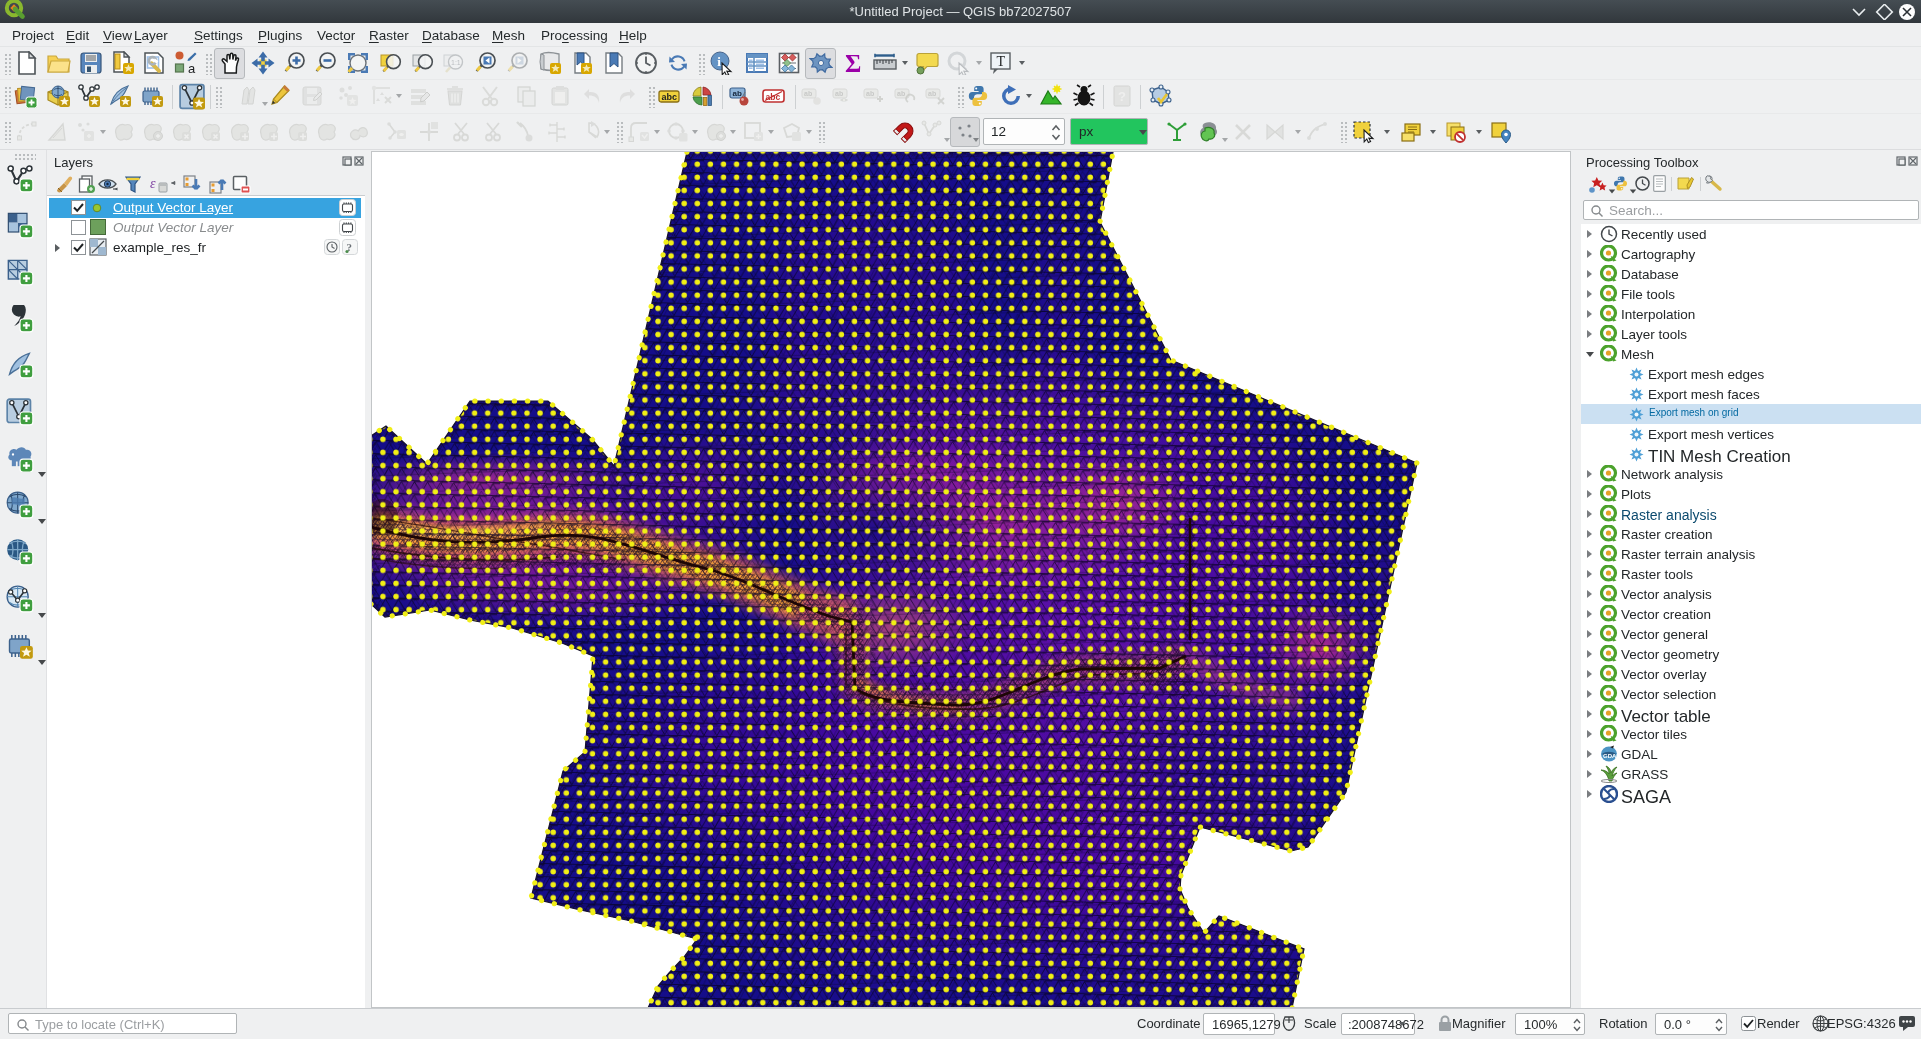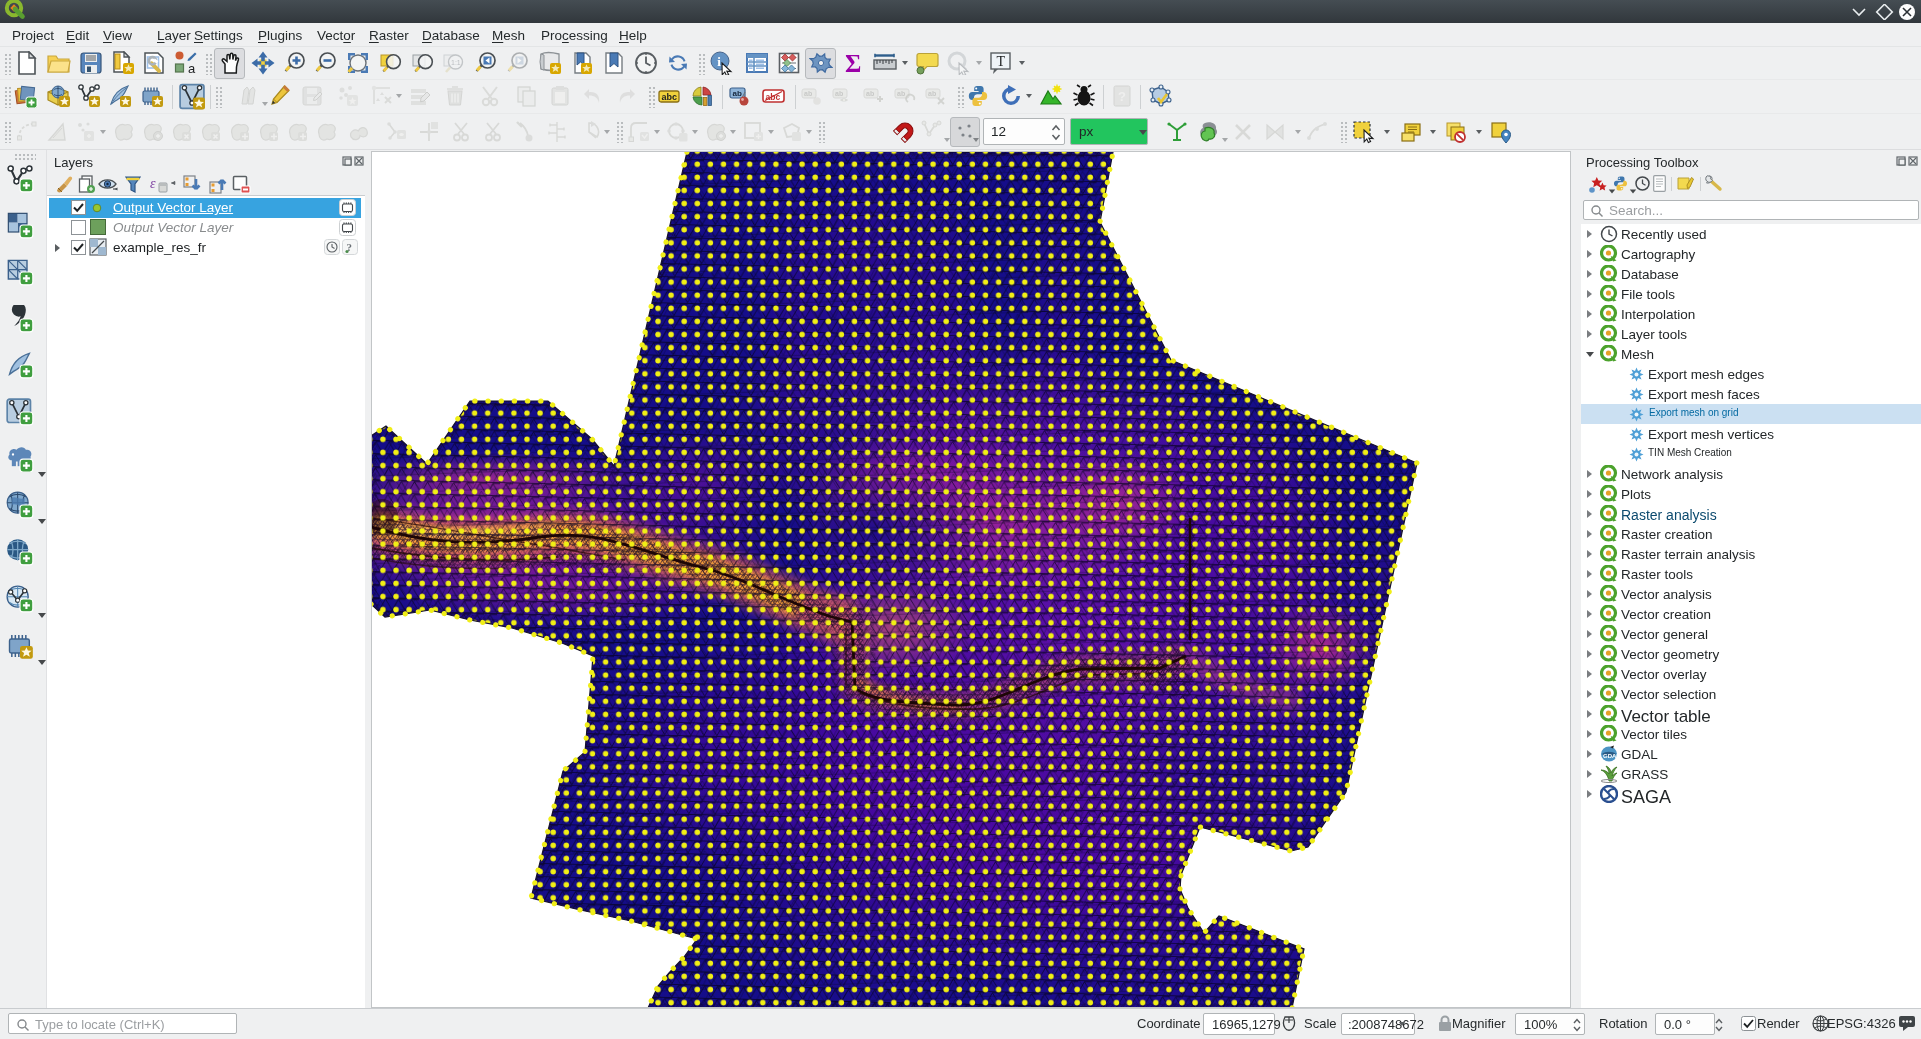--- a/index.html
+++ b/index.html
@@ -34,33 +34,34 @@
 </style>
 </head>
 <body>
 
 <div id="titlebar">
   <svg class="abs" style="left:4px;top:-1px" width="22" height="22" viewBox="0 0 22 22">
       <circle cx="10" cy="9" r="7.2" fill="none" stroke="#8ab82e" stroke-width="4"></circle>
       <rect x="7.4" y="6.4" width="5.2" height="5.2" fill="#e8821e" transform="rotate(45 10 9)"></rect>
       <path d="M11 10 L18.5 17.5" stroke="#5a9e30" stroke-width="4.6" stroke-linecap="round"></path>
     </svg>
+  <div id="titletext">*Untitled Project — QGIS bb72027507</div>
   <svg class="abs" style="left:1845px;top:4px" width="70" height="16" viewBox="0 0 70 16">
     <path d="M8 5 L14 11 L20 5" fill="none" stroke="#e8ecee" stroke-width="1.6"></path>
     <rect x="34" y="2.5" width="11" height="11" transform="rotate(45 39.5 8)" fill="none" stroke="#e8ecee" stroke-width="1.6"></rect>
     <circle cx="62" cy="8" r="8" fill="#fdfdfd"></circle>
       <path d="M58 4 L66 12 M66 4 L58 12" stroke="#2b3034" stroke-width="1.6"></path>
   </svg>
 </div>
 
 <div id="menubar">
   <span class="mi" style="left:12px">Pro<u>j</u>ect</span>
   <span class="mi" style="left:66px"><u>E</u>dit</span>
   <span class="mi" style="left:103px"><u>V</u>iew</span>
-  <span class="mi" style="left:157px"><u>L</u>ayer</span>
+  <span class="mi" style="left:134px"><u>L</u>ayer</span>
   <span class="mi" style="left:194px"><u>S</u>ettings</span>
   <span class="mi" style="left:258px"><u>P</u>lugins</span>
   <span class="mi" style="left:317px">Vect<u>o</u>r</span>
   <span class="mi" style="left:369px"><u>R</u>aster</span>
   <span class="mi" style="left:422px"><u>D</u>atabase</span>
   <span class="mi" style="left:492px"><u>M</u>esh</span>
   <span class="mi" style="left:541px">Pro<u>c</u>essing</span>
   <span class="mi" style="left:619px"><u>H</u>elp</span>
 </div>
 
@@ -1360,21 +1361,21 @@
         <use href="#s-alg"></use>
       </svg>
     <span style="position:absolute;left:68px;top:183px;font-size:10px;color:#0369a1">Export mesh on grid</span>
     <svg class="abs" style="left:47px;top:202px" width="17" height="17" viewBox="0 0 17 17">
         <use href="#s-alg"></use>
       </svg>
     <span style="position:absolute;left:67px;top:203px;font-size:13.5px;color:#232729">Export mesh vertices</span>
     <svg class="abs" style="left:47px;top:222px" width="17" height="17" viewBox="0 0 17 17">
         <use href="#s-alg"></use>
       </svg>
-    <span style="position:absolute;left:67px;top:223px;font-size:10px;color:#232729">TIN Mesh Creation</span>
+    <span style="position:absolute;left:67px;top:223px;font-size:17px;color:#232729">TIN Mesh Creation</span>
     <div class="arr" style="left:6px;top:246px"></div>
     <svg class="abs" style="left:19px;top:241px" width="18" height="18" viewBox="0 0 18 18">
         <use href="#s-qlogo"></use>
       </svg>
     <span style="position:absolute;left:40px;top:243px;font-size:13.5px;color:#232729">Network analysis</span>
     <div class="arr" style="left:6px;top:266px"></div>
     <svg class="abs" style="left:19px;top:261px" width="18" height="18" viewBox="0 0 18 18">
         <use href="#s-qlogo"></use>
       </svg>
     <span style="position:absolute;left:40px;top:263px;font-size:13.5px;color:#232729">Plots</span>
@@ -1483,21 +1484,21 @@
     </svg>
   <span class="abs" style="left:1452px;top:7px">Magnifier</span>
   <div class="spin" style="left:1515px;top:4px;width:70px;height:22px">
       <span style="position:absolute;left:8px;top:3px">100%</span>
     <svg class="abs" style="left:56px;top:3px" width="10" height="16" viewBox="0 0 10 16">
         <path d="M2 6 L5 2.5 L8 6" fill="none" stroke="#5a5e61" stroke-width="1.4"></path>
         <path d="M2 10 L5 13.5 L8 10" fill="none" stroke="#5a5e61" stroke-width="1.4"></path>
       </svg>
   </div>
   <span class="abs" style="left:1599px;top:7px">Rotation</span>
-  <div class="spin" style="left:1655px;top:4px;width:60px;height:22px">
+  <div class="spin" style="left:1655px;top:4px;width:72px;height:22px">
       <span style="position:absolute;left:8px;top:3px">0.0 °</span>
     <svg class="abs" style="left:58px;top:3px" width="10" height="16" viewBox="0 0 10 16">
         <path d="M2 6 L5 2.5 L8 6" fill="none" stroke="#5a5e61" stroke-width="1.4"></path>
         <path d="M2 10 L5 13.5 L8 10" fill="none" stroke="#5a5e61" stroke-width="1.4"></path>
       </svg>
   </div>
   <svg class="abs" style="left:1741px;top:7px" width="15" height="15" viewBox="0 0 15 15">
       <rect x="0.5" y="0.5" width="14" height="14" rx="2" fill="#fff" stroke="#8d9296"></rect>
       <path d="M3 7.5 L6.2 10.8 L12 4" fill="none" stroke="#1e2224" stroke-width="1.8"></path>
     </svg>

